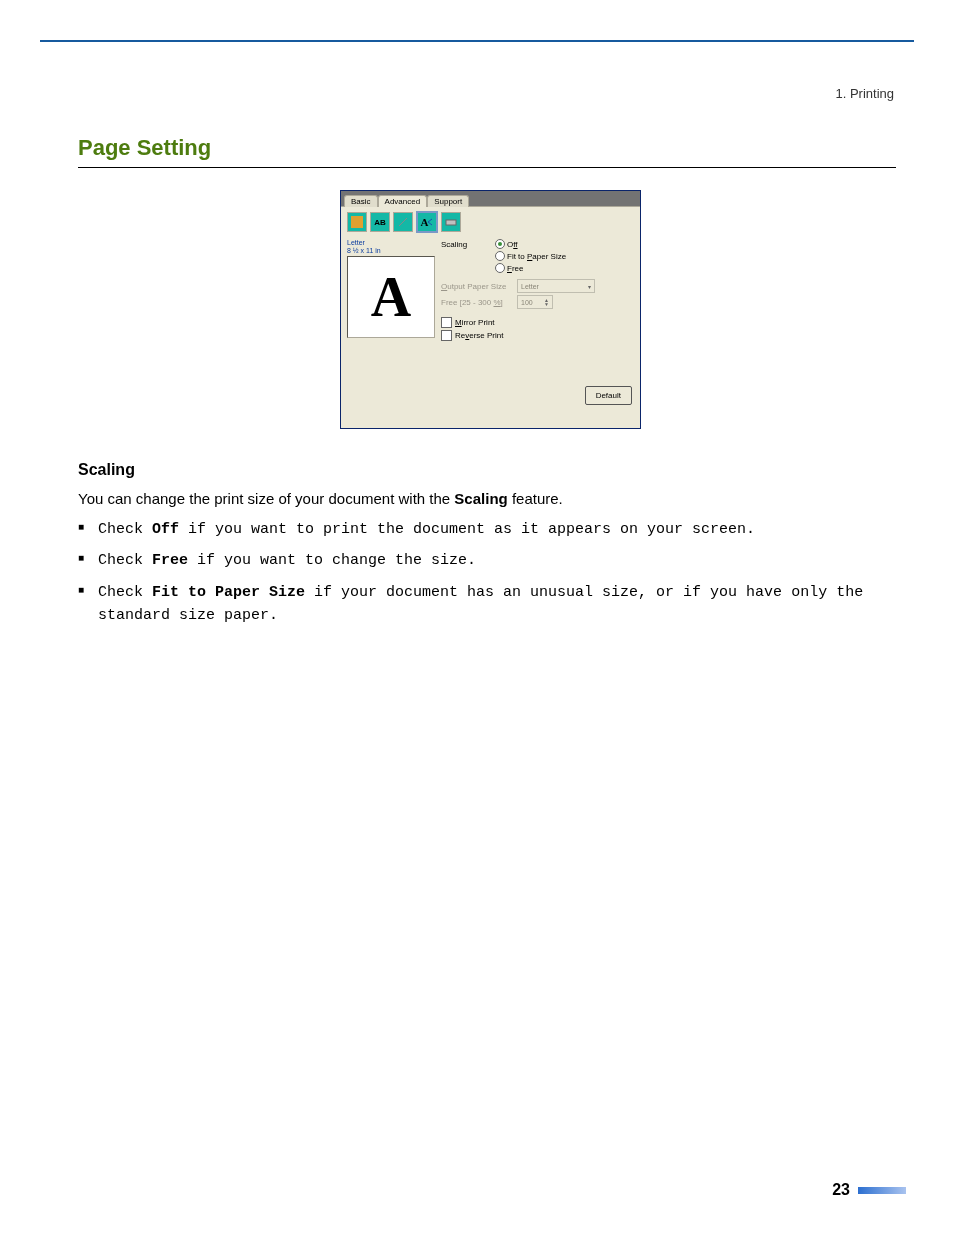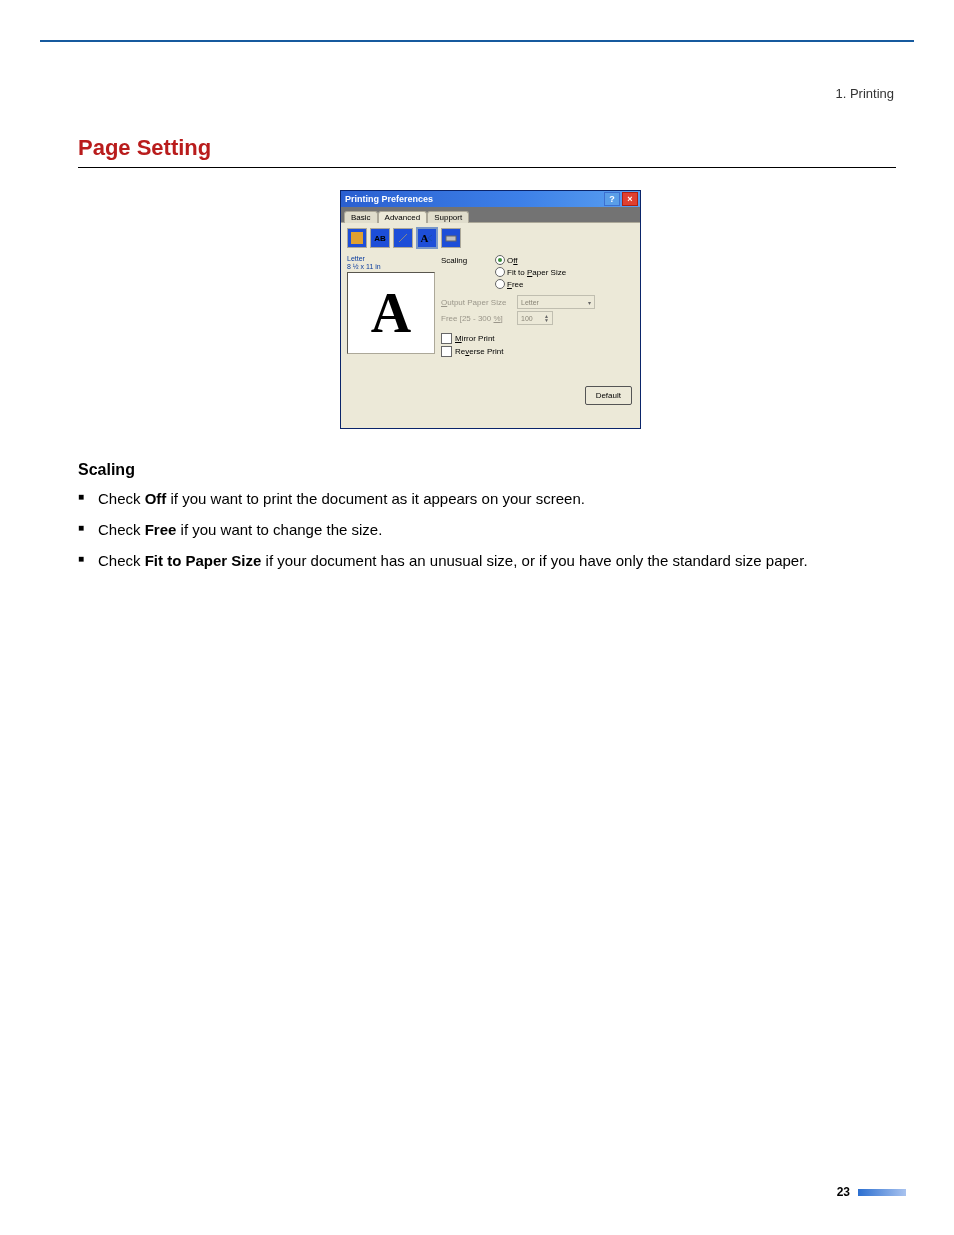--- a/index.html
+++ b/index.html
@@ -29,21 +29,21 @@
     right: 60px;
     font-size: 13px;
     color: #333;
   }
   .section-title {
     position: absolute;
     top: 135px;
     left: 78px;
     font-size: 22px;
     font-weight: bold;
-    color: #b91c1c;
+    color: #4d7c0f;
   }
   .section-rule {
     position: absolute;
     top: 167px;
     left: 78px;
     right: 58px;
     border-top: 1px solid #000;
   }
   
   .dialog {
@@ -100,21 +100,21 @@
   .tab.active { background:#ece9d8; z-index:2; }
   .toolbar {
     display:flex;
     gap:3px;
     padding:4px 6px;
     align-items:center;
   }
   .tbar-btn {
     width:18px; height:18px;
     border:1px solid #aca899;
-    background:#1d4ed8;
+    background:#14b8a6;
     display:flex; align-items:center; justify-content:center;
     font-size:8px;
     font-weight:bold;
     text-align:right;
   }
   .tbar-btn.raised { border:2px solid #7a98c7; }
   .content-area {
     display:flex;
     padding:2px 6px 4px 6px;
     gap:6px;
@@ -194,54 +194,47 @@
     right:56px;
     font-size:15px;
     line-height:1.55;
   }
   .body-text h3 {
     font-size:16px;
     margin:0 0 4px 0;
     font-weight:bold;
   }
   .body-text p { margin:0 0 8px 0; }
-  .body-text ul { margin:0; padding:0; list-style:none; }
+  .body-text ul { margin:0; padding:0; list-style:none;font-family:Liberation Mono, monospace; }
   .body-text li { margin:0 0 8px 0; padding-left:20px; position:relative; }
   .body-text li::before {
     content:"■"; position:absolute; left:0; top:2px; font-size:10px;
   }
   .indent { margin-left:20px; }
   .page-footer {
     position:absolute;
     bottom:36px; right:48px;
     display:flex; align-items:center; gap:8px;
-    font-size:12px;
+    font-size:16px;
   }
   .pg-bar {
     width:48px; height:7px;
     background:linear-gradient(to right,#2c6fd0,#a9c3ef);
   }
 </style>
 </head>
 <body>
 
 <div class="page">
   <div class="top-bar"></div>
   <div class="chapter-label">1. Printing</div>
   <div class="section-title">Page Setting</div>
   <div class="section-rule"></div>
 
   <div class="dialog">
-    <div class="dlg-title">
-      <span>Printing Preferences</span>
-      <span class="btns">
-        <span class="tbtn help-btn">?</span>
-        <span class="tbtn close-btn">×</span>
-      </span>
-    </div>
 
     <div class="tab-strip">
       <div class="tab inactive">Basic</div>
       <div class="tab active">Advanced</div>
       <div class="tab inactive">Support</div>
     </div>
 
     <div class="toolbar">
       <span class="tbar-btn">
         <svg width="12" height="12">
@@ -330,20 +323,23 @@
       </div>
     </div>
 
     <div class="default-row" style="position:absolute; right:0; bottom:24px;">
       <span class="btn">Default</span>
     </div>
   </div>
 
   <div class="body-text">
     <h3>Scaling</h3>
+    <p>
+      <span>You can change the print size of your document with the </span><b>Scaling</b><span> feature.</span>
+    </p>
     <ul>
       <li>
         <span>Check </span><b>Off</b><span> if you want to print the document as it appears on your screen.</span>
       </li>
       <li>
         <span>Check </span><b>Free</b><span> if you want to change the size.</span>
       </li>
       <li>
         <span>Check </span><b>Fit to Paper Size</b><span> if your document has an unusual size, or if you have only the standard size paper.</span>
       </li>

